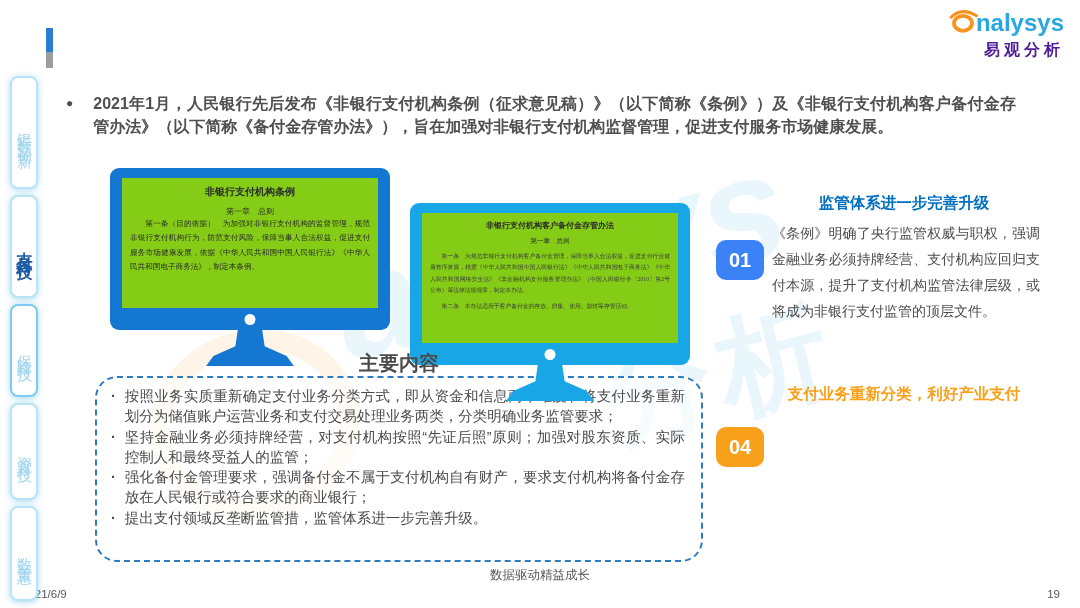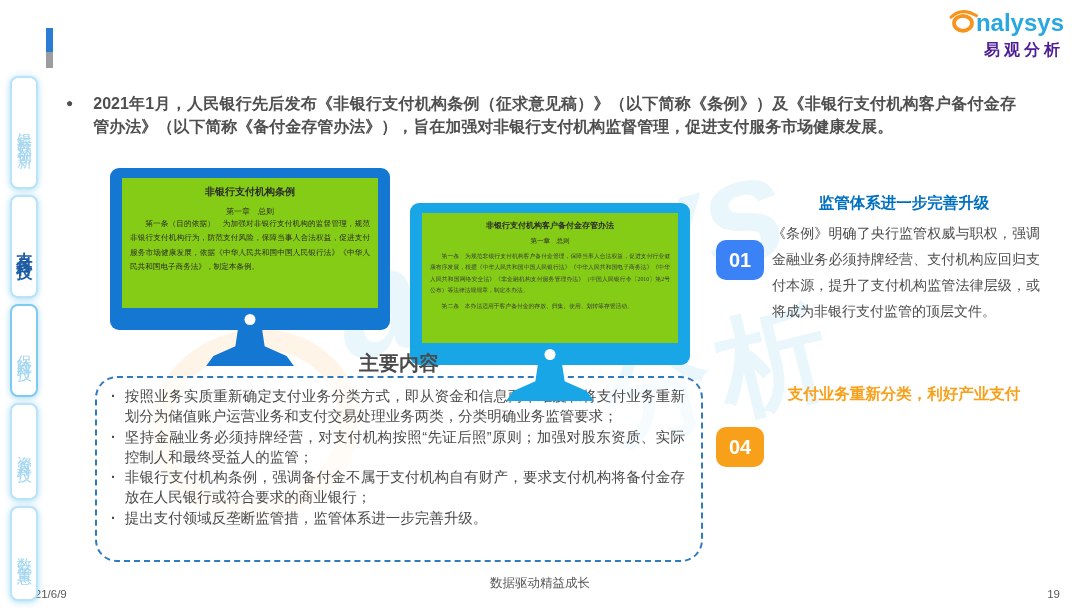--- a/index.html
+++ b/index.html
@@ -77,21 +77,21 @@
   .sec-body{position:absolute;width:268px;font-size:14px;color:#4d4d4d;line-height:1.85;text-align:justify;z-index:2;}
   #sec1-body{left:772px;top:221px;}
   #sec2-body{left:772px;top:411px;}
   .badge{position:absolute;width:48px;height:40px;border-radius:10px;color:#fff;font-size:20px;font-weight:bold;
          display:flex;align-items:center;justify-content:center;z-index:2;}
   #badge1{left:716px;top:240px;background:#3b82f6;}
   #badge2{left:716px;top:427px;background:#f9a01b;}
 
   
   .footer-date{position:absolute;left:22px;bottom:8px;font-size:11.5px;color:#595757;z-index:2;}
-  .footer-slogan{position:absolute;left:0;right:0;bottom:16px;text-align:center;font-size:12.5px;color:#595757;z-index:2;}
+  .footer-slogan{position:absolute;left:0;right:0;bottom:24px;text-align:center;font-size:12.5px;color:#595757;z-index:2;}
   .footer-page{position:absolute;right:20px;bottom:8px;font-size:11.5px;color:#595757;z-index:2;}
 </style>
 </head>
 <body>
 
 <div class="slide">
 
   <div class="wm wm-latin">alysys</div>
   <div class="wm wm-cn">分析</div>
   <div class="wm wm-ring"></div>
@@ -155,21 +155,21 @@
     <div class="kc-item">
       <span class="kc-marker">·</span>
       <span class="kc-text">按照业务实质重新确定支付业务分类方式，即从资金和信息两个维度和将支付业务重新划分为储值账户运营业务和支付交易处理业务两类，分类明确业务监管要求；</span>
     </div>
     <div class="kc-item">
       <span class="kc-marker">·</span>
       <span class="kc-text">坚持金融业务必须持牌经营，对支付机构按照“先证后照”原则；加强对股东资质、实际控制人和最终受益人的监管；</span>
     </div>
     <div class="kc-item">
       <span class="kc-marker">·</span>
-      <span class="kc-text">非银行支付机构条例，强调备付金不属于支付机构自有财产，要求支付机构将备付金存放在人民银行或符合要求的商业银行；</span>
+      <span class="kc-text">强化备付金管理要求，强调备付金不属于支付机构自有财产，要求支付机构将备付金存放在人民银行或符合要求的商业银行；</span>
     </div>
     <div class="kc-item">
       <span class="kc-marker">·</span>
       <span class="kc-text">提出支付领域反垄断监管措，监管体系进一步完善升级。</span>
     </div>
   </div>
 
 
   <div class="sec-title" id="sec1-title">监管体系进一步完善升级</div>
   <div class="sec-body" id="sec1-body">《条例》明确了央行监管权威与职权，强调金融业务必须持牌经营、支付机构应回归支付本源，提升了支付机构监管法律层级，或将成为非银行支付监管的顶层文件。</div>

